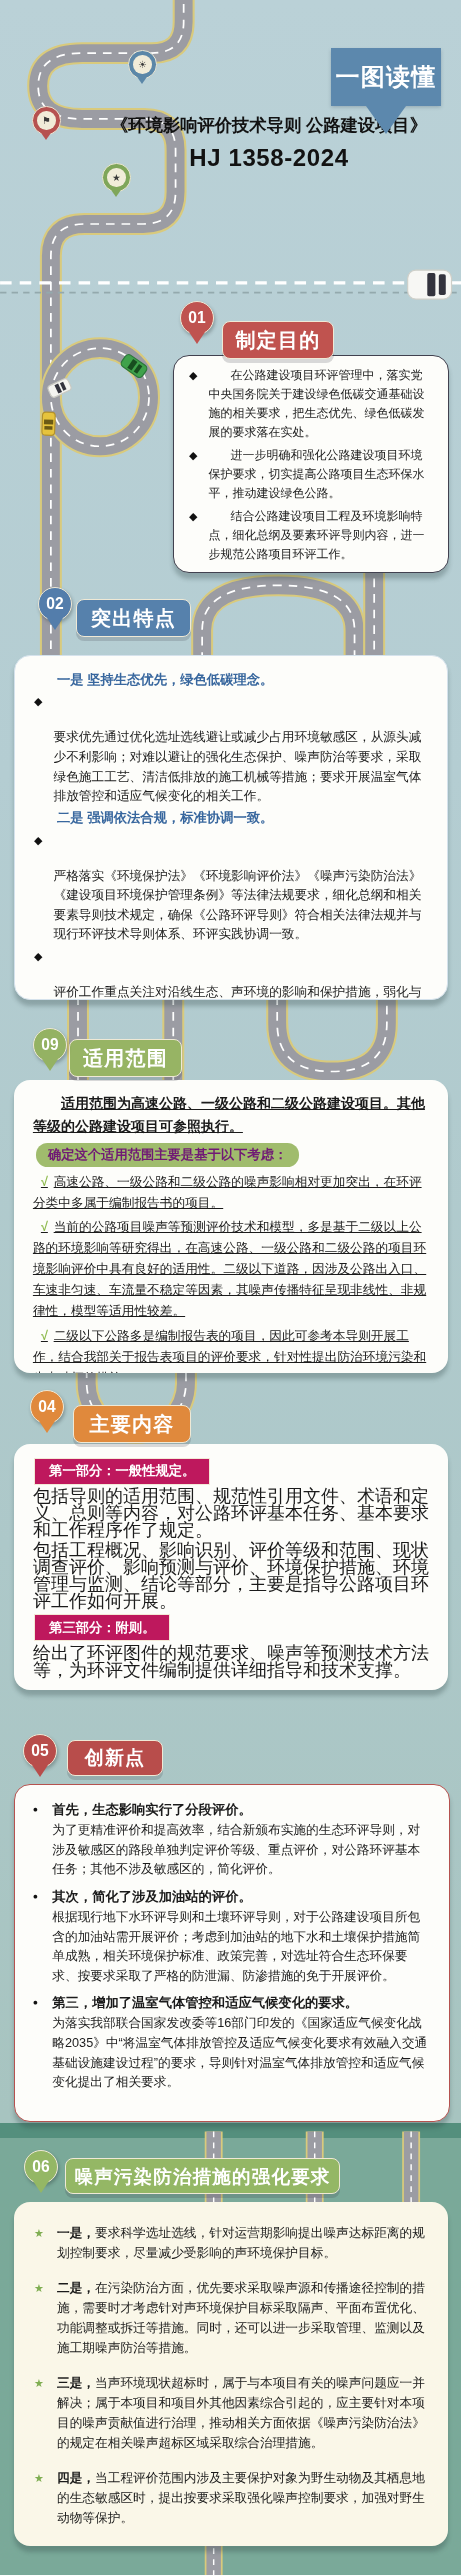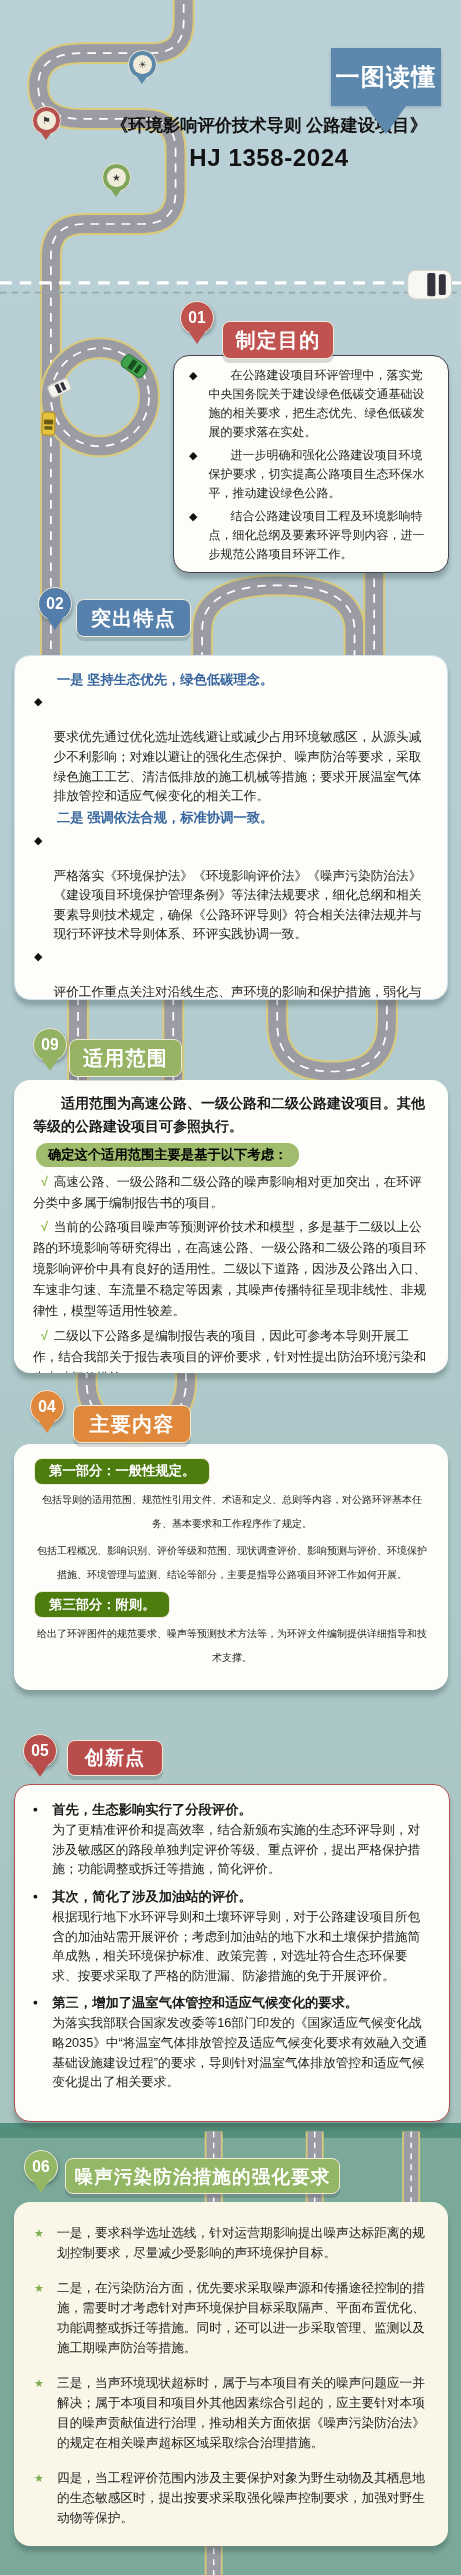--- a/index.html
+++ b/index.html
@@ -50,43 +50,43 @@
 
   .card1{left:173px;top:355px;width:276px;height:218px;padding:10.4px 14px 5.8px 15px;border:1.2px solid #41414f;}
   .card1 .t{font-size:12px;line-height:19px;text-indent:22px;}
   .card1 .row{margin-bottom:4px;}
 
   .card2{left:14.4px;top:655px;width:434px;height:345px;padding:12.7px 17.3px 5.8px 18.5px;border:1.7px solid #d5e2ec;}
   .card2 .head{color:#38679e;font-weight:bold;font-size:13.3px;margin:2.3px 0 3.5px 23px;}
   .card2 .t{font-size:12.7px;line-height:19.6px;margin-top:36px;}
   .card2 .row{margin-bottom:2.3px;}
 
-  .card3{left:14.4px;top:1080px;width:434px;height:293px;padding:11.5px 17.3px 5.8px 18.5px;}
+  .card3{left:14.4px;top:1080px;width:434px;height:293px;padding:11.5px 17.3px 5.8px 18.5px;text-decoration:underline;}
   .card3 .intro{font-size:14px;font-weight:bold;line-height:23px;text-indent:28px;margin:0 0 4.6px 0;}
-  .card3 .pill{display:inline-block;background:#a0bc6d;color:#000000;font-weight:bold;font-size:13.3px;
+  .card3 .pill{display:inline-block;background:#a0bc6d;color:#701a75;font-weight:bold;font-size:13.3px;
     padding:2.9px 11.5px;border-radius:11.5px;margin:1.2px 0 4.6px 3.5px;}
   .card3 .chk{font-size:12.7px;line-height:21px;margin:0 0 3.5px 0;}
   .card3 .mark{color:#8fbb4f;font-weight:bold;margin:0 5.8px 0 8px;}
 
   .card4{left:14.4px;top:1444px;width:434px;height:246px;padding:11.5px 17.3px 5.8px 18.5px;}
-  .card4 .pill{display:inline-block;background:#4d7c0f;color:#fff;font-weight:bold;font-size:13.3px;
-    padding:3.5px 14px;border-radius:8px;border:1.2px solid #f3e9d7;margin:2.3px 0 3.5px 1.2px;}
-  .card4 .t{font-size:10px;line-height:24px;margin:0 0 2.3px 0;text-align:center;}
+  .card4 .pill{display:inline-block;background:#be185d;color:#fff;font-weight:bold;font-size:13.3px;
+    padding:3.5px 14px;border-radius:0;border:1.2px solid #f3e9d7;margin:2.3px 0 3.5px 1.2px;}
+  .card4 .t{font-size:18px;line-height:17px;margin:0 0 2.3px 0;}
 
   .card5{left:14.4px;top:1784px;width:436px;height:338px;padding:14px 17.3px 5.8px 17.3px;border:1.7px solid #b5524f;}
   .card5 .pt{margin-bottom:5.8px;}
   .card5 .dot{width:19.6px;flex:none;font-size:8.7px;line-height:21px;color:#111;text-align:left;}
   .card5 .head{font-size:13.3px;font-weight:bold;line-height:21px;margin:0;}
   .card5 .body{font-size:12.7px;line-height:19.6px;margin:1.2px 0 0 19.6px;}
 
   .card6{left:14.4px;top:2202px;width:434px;height:344px;padding:21px 17.3px 5.8px 19.6px;background:#faf7e8;}
   .card6 .star{width:23px;flex:none;color:#7fae52;font-size:11px;line-height:20px;}
   .card6 .st{font-size:12.7px;line-height:20px;}
   .card6 .row{margin-bottom:15px;}
-  .card6 b{font-weight:normal;}
+  .card6 b{font-weight:bold;}
 </style>
 </head>
 <body>
 
 <div class="canvas">
   <div class="bg-low"></div>
   <div class="bg-strip"></div>
 
   <svg class="roads" width="462" height="2576" viewBox="0 0 800 4462">
     <defs>
@@ -243,21 +243,21 @@
   <div class="spin" style="--c:#b84d4b;left:23px;top:1734px">
     <span>05</span>
     </div>
   <div class="banner" style="--c:#b84d4b;left:67px;top:1740px;width:96px;height:36px;font-size:19px">创新点</div>
   <div class="card card5">
     <div class="pt">
       <div class="row">
           <span class="dot">●</span>
         <p class="head">首先，生态影响实行了分段评价。</p>
         </div>
-      <p class="body">为了更精准评价和提高效率，结合新颁布实施的生态环评导则，对涉及敏感区的路段单独判定评价等级、重点评价，提出严格保护措施；功能调整或拆迁等措施，简化评价。</p>
+      <p class="body">为了更精准评价和提高效率，结合新颁布实施的生态环评导则，对涉及敏感区的路段单独判定评价等级、重点评价，对公路环评基本任务；其他不涉及敏感区的，简化评价。</p>
     </div>
     <div class="pt">
       <div class="row">
           <span class="dot">●</span>
         <p class="head">其次，简化了涉及加油站的评价。</p>
         </div>
       <p class="body">根据现行地下水环评导则和土壤环评导则，对于公路建设项目所包含的加油站需开展评价；考虑到加油站的地下水和土壤保护措施简单成熟，相关环境保护标准、政策完善，对选址符合生态环保要求、按要求采取了严格的防泄漏、防渗措施的免于开展评价。</p>
     </div>
     <div class="pt">
       <div class="row">

